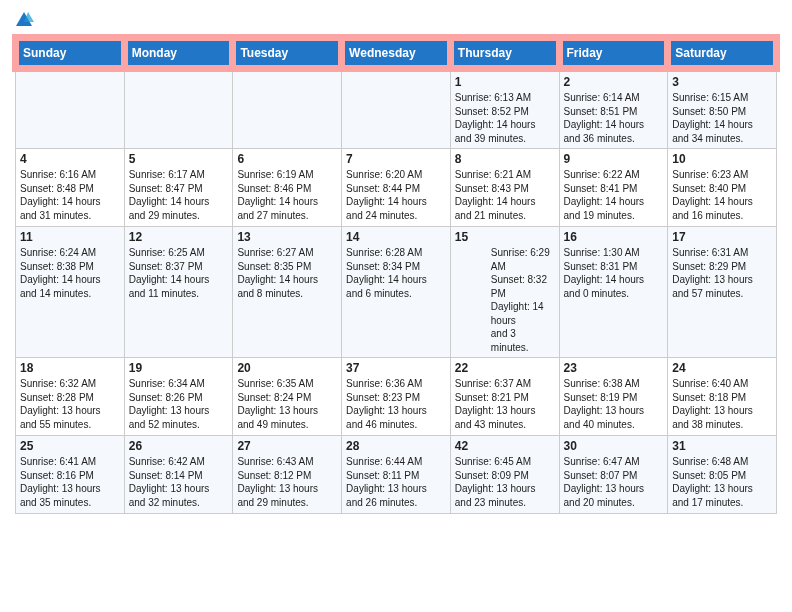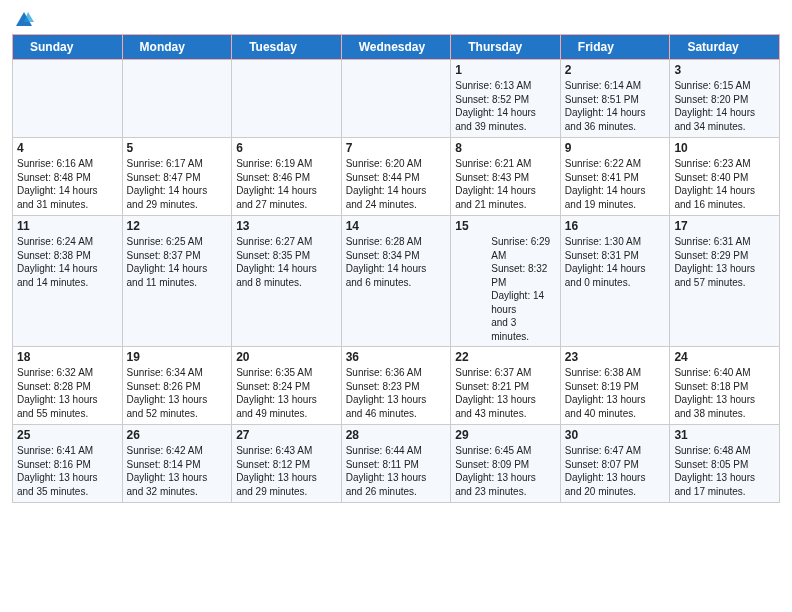--- a/index.html
+++ b/index.html
@@ -43,23 +43,23 @@
     table {
       width: 100%;
       border-collapse: collapse;
       table-layout: fixed;
     }
     thead th {
       background-color: #2176c7;
       color: #fff;
       font-size: 12px;
       font-weight: bold;
-      padding: 5px 17px;
+      padding: 5px 4px;
       text-align: left;
-      border: 1px solid #fca5a5;
+      border: 7px solid #fca5a5;
     }
     tbody td {
       border: 1px solid #ccc;
       vertical-align: top;
       padding: 3px 4px;
       font-size: 10px;
       color: #222;
       height: 78px;
     }
     tbody tr:nth-child(odd) td {
@@ -135,21 +135,21 @@
           <td>
             <span class="day-number">2</span>
             <div class="day-info" style="white-space: pre-line;">Sunrise: 6:14 AM
 Sunset: 8:51 PM
 Daylight: 14 hours
 and 36 minutes.</div>
           </td>
           <td>
             <span class="day-number">3</span>
             <div class="day-info" style="white-space: pre-line;">Sunrise: 6:15 AM
-Sunset: 8:20 PM
+Sunset: 8:50 PM
 Daylight: 14 hours
 and 34 minutes.</div>
           </td>
         </tr>
         <tr>
           <td>
             <span class="day-number">4</span>
             <div class="day-info" style="white-space: pre-line;">Sunrise: 6:16 AM
 Sunset: 8:48 PM
 Daylight: 14 hours
@@ -265,21 +265,21 @@
 and 52 minutes.</div>
           </td>
           <td>
             <span class="day-number">20</span>
             <div class="day-info" style="white-space: pre-line;">Sunrise: 6:35 AM
 Sunset: 8:24 PM
 Daylight: 13 hours
 and 49 minutes.</div>
           </td>
           <td>
-            <span class="day-number">36</span>
+            <span class="day-number">37</span>
             <div class="day-info" style="white-space: pre-line;">Sunrise: 6:36 AM
 Sunset: 8:23 PM
 Daylight: 13 hours
 and 46 minutes.</div>
           </td>
           <td>
             <span class="day-number">22</span>
             <div class="day-info" style="white-space: pre-line;">Sunrise: 6:37 AM
 Sunset: 8:21 PM
 Daylight: 13 hours
@@ -323,21 +323,21 @@
 and 29 minutes.</div>
           </td>
           <td>
             <span class="day-number">28</span>
             <div class="day-info" style="white-space: pre-line;">Sunrise: 6:44 AM
 Sunset: 8:11 PM
 Daylight: 13 hours
 and 26 minutes.</div>
           </td>
           <td>
-            <span class="day-number">29</span>
+            <span class="day-number">42</span>
             <div class="day-info" style="white-space: pre-line;">Sunrise: 6:45 AM
 Sunset: 8:09 PM
 Daylight: 13 hours
 and 23 minutes.</div>
           </td>
           <td>
             <span class="day-number">30</span>
             <div class="day-info" style="white-space: pre-line;">Sunrise: 6:47 AM
 Sunset: 8:07 PM
 Daylight: 13 hours

